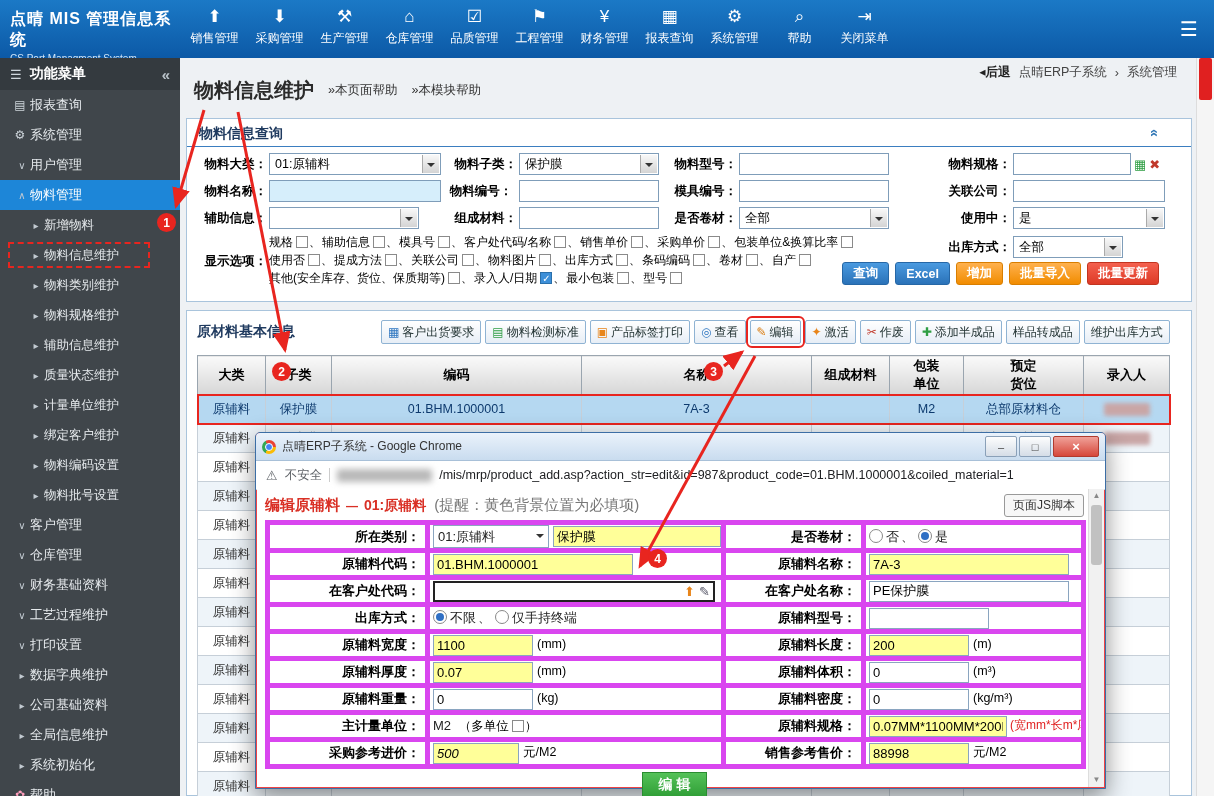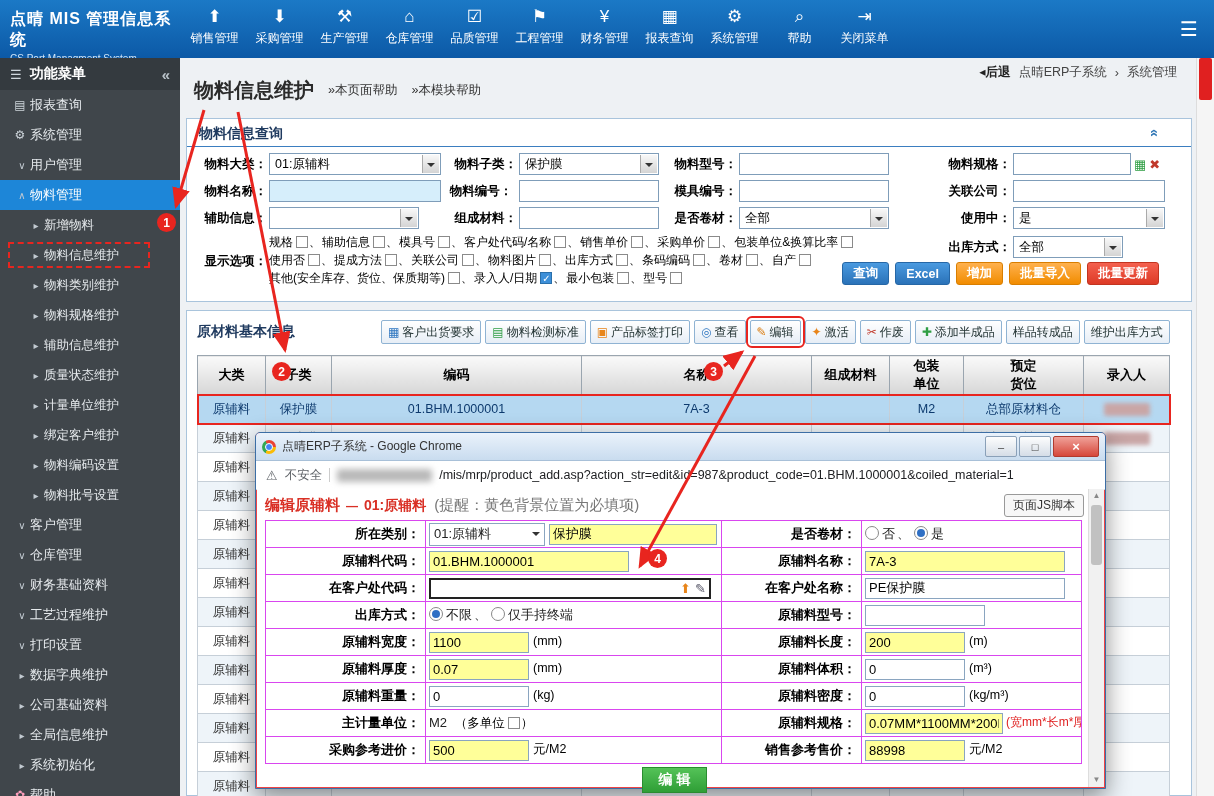--- a/index.html
+++ b/index.html
@@ -124,21 +124,21 @@
   .pop-content{position:absolute;top:56px;left:1px;right:1px;bottom:1px;background:#fff;
         padding:4px 20px 0 8px;box-sizing:border-box;}
   .pop-header{height:25px;display:flex;align-items:center;gap:6px;}
   .pop-h-title{font-size:15px;font-weight:bold;color:#d93025;}
   .pop-h-dash{color:#d93025;font-weight:bold;}
   .pop-h-sub{font-size:14px;font-weight:bold;color:#d93025;}
   .pop-h-hint{font-size:15px;color:#777;margin-left:2px;}
   .js-btn{margin-left:auto;border:1px solid #999;background:#f7f7f7;border-radius:3px;padding:2px 8px;
         font-size:12px;color:#333;cursor:pointer;font-family:inherit;}
   .pop-table{border-collapse:collapse;table-layout:fixed;width:816px;margin-top:2px;}
-  .pop-table td{border:1px solid #d946ef;height:27px;font-size:13px;padding:0 3px;overflow:hidden;
+  .pop-table td{border:5px solid #d946ef;height:27px;font-size:13px;padding:0 3px;overflow:hidden;
         white-space:nowrap;box-sizing:border-box;}
   td.plabel{text-align:right;font-weight:bold;padding-right:5px;color:#000;}
   .pinp{height:21px;border:1px solid #8aa5c0;font-size:13px;padding:0 3px;box-sizing:border-box;
         background:#fff;font-family:inherit;vertical-align:middle;}
   .pinp.req{background:#ffff99;}
   .pinp.focus{border:2px solid #222;}
   .psel{position:relative;display:inline-flex;align-items:center;height:21px;border:1px solid #8aa5c0;
         background:#fff;padding:0 18px 0 4px;font-size:13px;vertical-align:middle;cursor:pointer;}
   .psel::after{content:"";position:absolute;right:4px;top:8px;border:4px solid transparent;border-top-color:#333;}
   .inp-wrap{position:relative;display:inline-block;vertical-align:middle;}
@@ -753,21 +753,21 @@
           <td class="plabel">主计量单位：</td>
           <td>
             <span>M2</span>
             <span class="unit">（多单位</span><span class="cb"></span><span class="unit" style="margin-left:1px;">）</span>
           </td>
           <td class="plabel">原辅料规格：</td>
           <td><input class="pinp req" style="width: 138px;" value="0.07MM*1100MM*200M"><span class="rednote">(宽mm*长m*厚度mm)</span></td>
         </tr>
         <tr>
           <td class="plabel">采购参考进价：</td>
-          <td><input class="pinp req" style="width: 100px;" value="500"><span class="unit">元/M2</span></td>
+          <td><input class="pinp req" style="width: 86px; font-style: italic;" value="500"><span class="unit">元/M2</span></td>
           <td class="plabel">销售参考售价：</td>
           <td><input class="pinp req" style="width: 100px;" value="88998"><span class="unit">元/M2</span></td>
         </tr>
       </tbody>
         </table>
       <div class="pop-submit-row">
         <button class="btn-green">编 辑</button>
       </div>
       <div class="pop-scroll">
         <span class="arr">▲</span>

